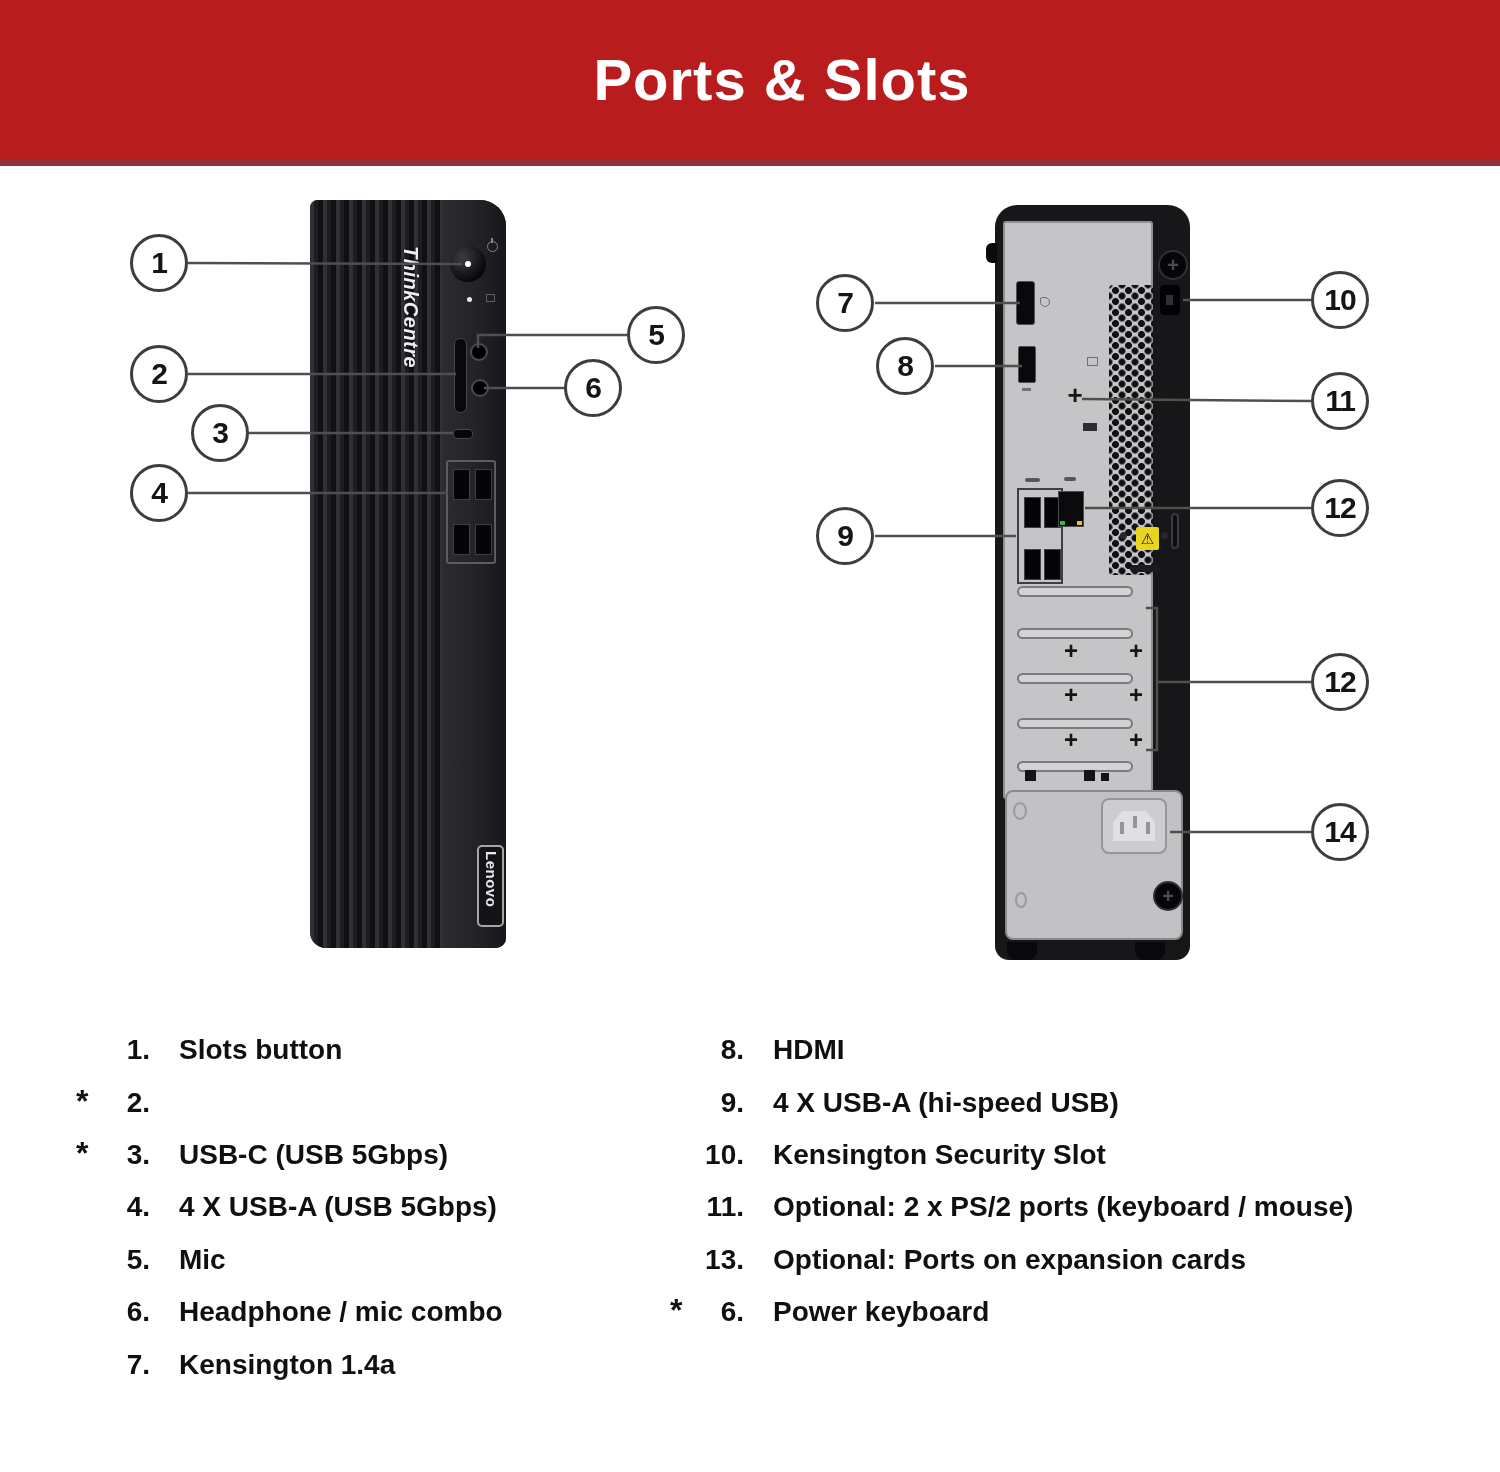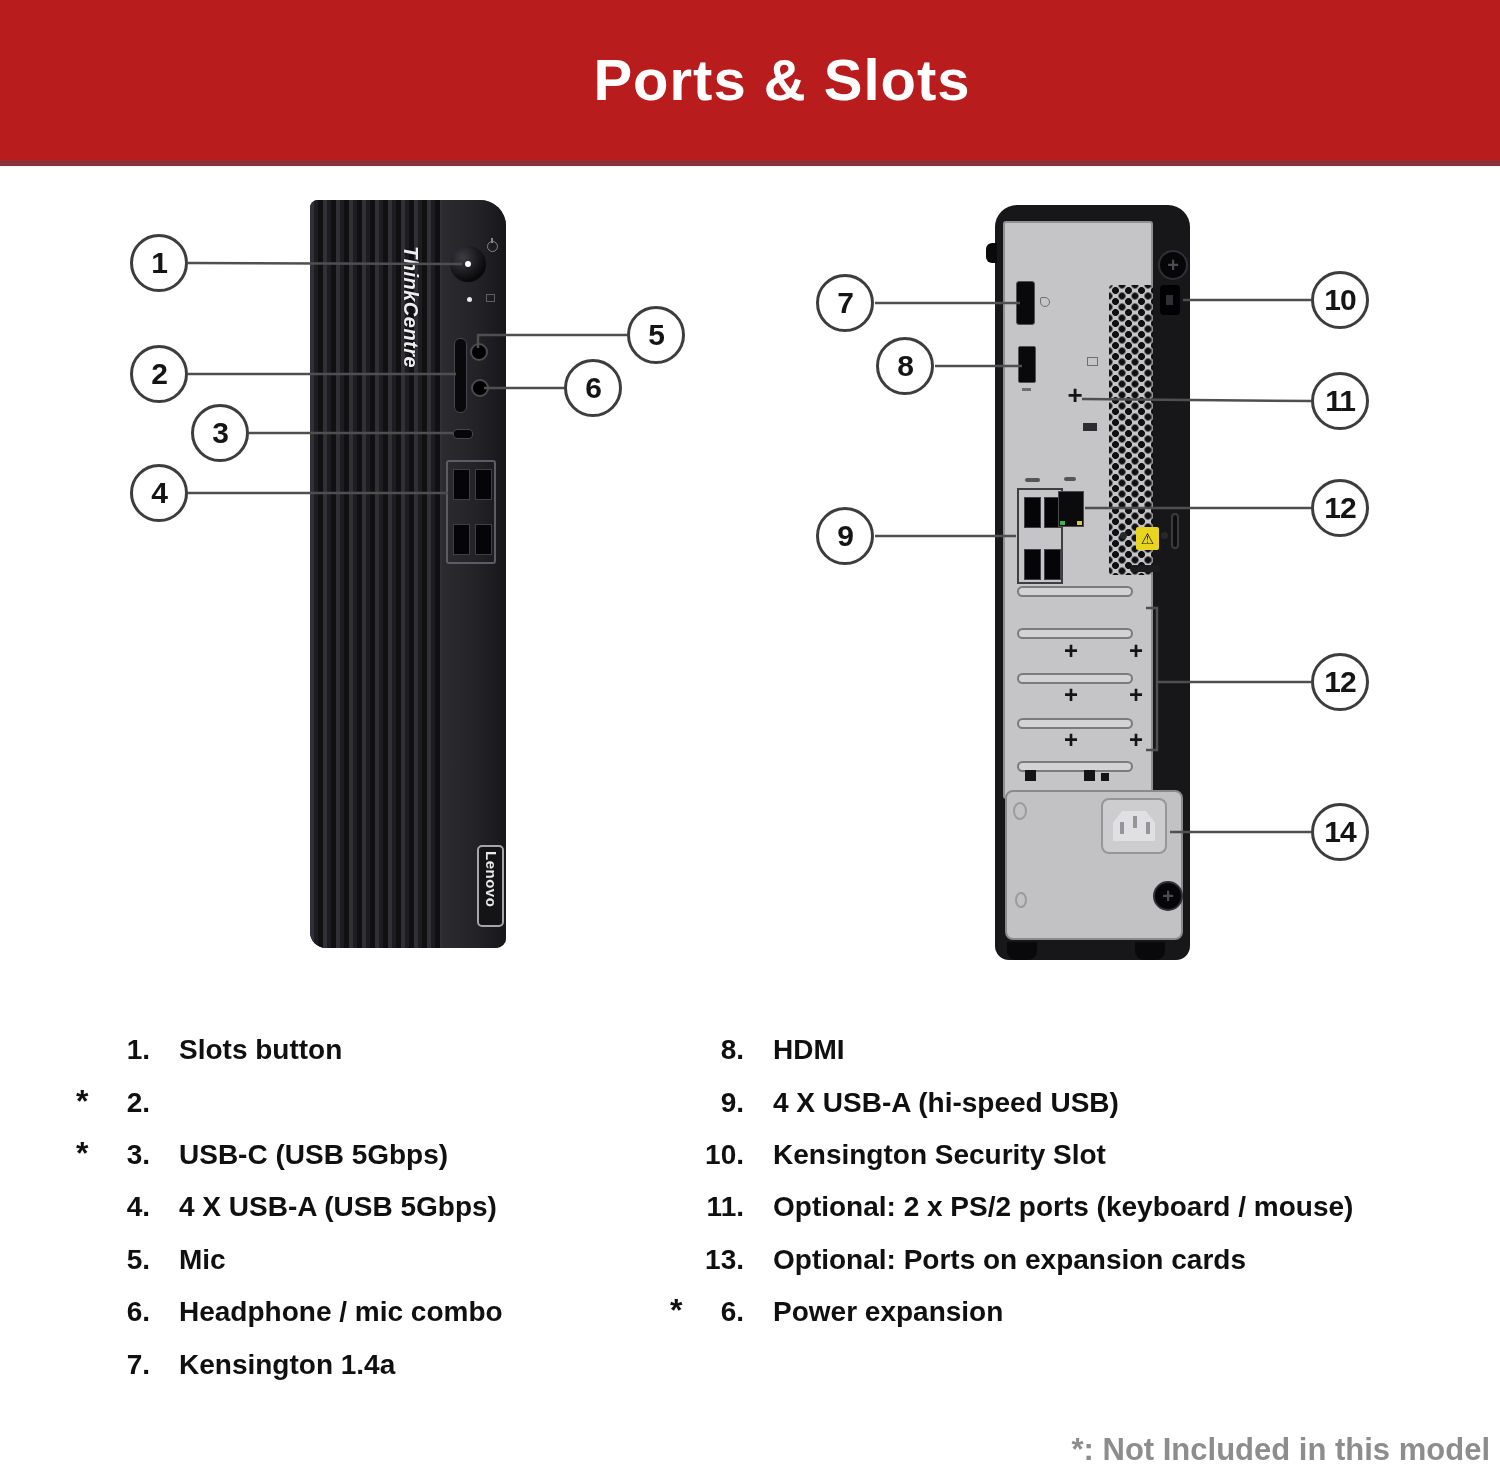--- a/index.html
+++ b/index.html
@@ -256,25 +256,24 @@
         <span class="legend-num">11.</span>
         <span class="legend-label">Optional: 2 x PS/2 ports (keyboard / mouse)</span>
       </div>
       <div class="legend-row">
         <span class="legend-num">13.</span>
         <span class="legend-label">Optional: Ports on expansion cards</span>
       </div>
       <div class="legend-row">
         <span class="legend-ast">*</span>
         <span class="legend-num">6.</span>
-        <span class="legend-label">Power expansion</span>
-      </div>
-    </div>
-
-  <div class="footnote">*: Not Included in this model</div>
+        <span class="legend-label">Power keyboard</span>
+      </div>
+    </div>
+
 <div class="callout" style="left: 130px; top: 234px;">1</div>
     <div class="callout" style="left: 130px; top: 345px;">2</div>
     <div class="callout" style="left: 191px; top: 404px;">3</div>
     <div class="callout" style="left: 130px; top: 464px;">4</div>
     <div class="callout" style="left: 627px; top: 306px;">5</div>
     <div class="callout" style="left: 564px; top: 359px;">6</div>
     <div class="callout" style="left: 816px; top: 274px;">7</div>
     <div class="callout" style="left: 876px; top: 337px;">8</div>
     <div class="callout" style="left: 816px; top: 507px;">9</div>
     <div class="callout" style="left: 1311px; top: 271px;">10</div>

